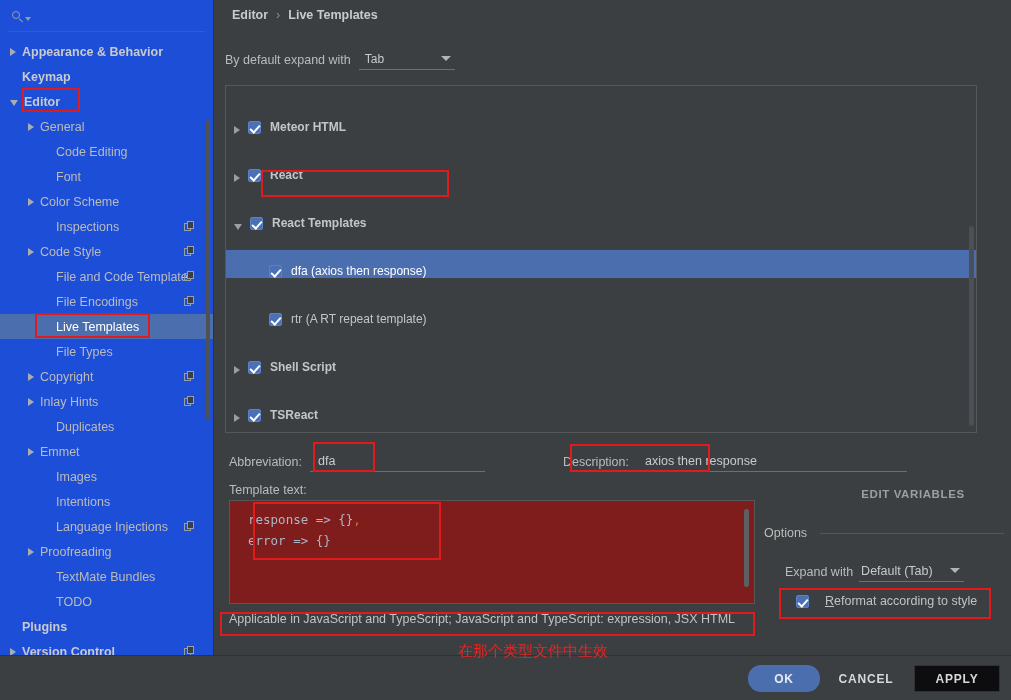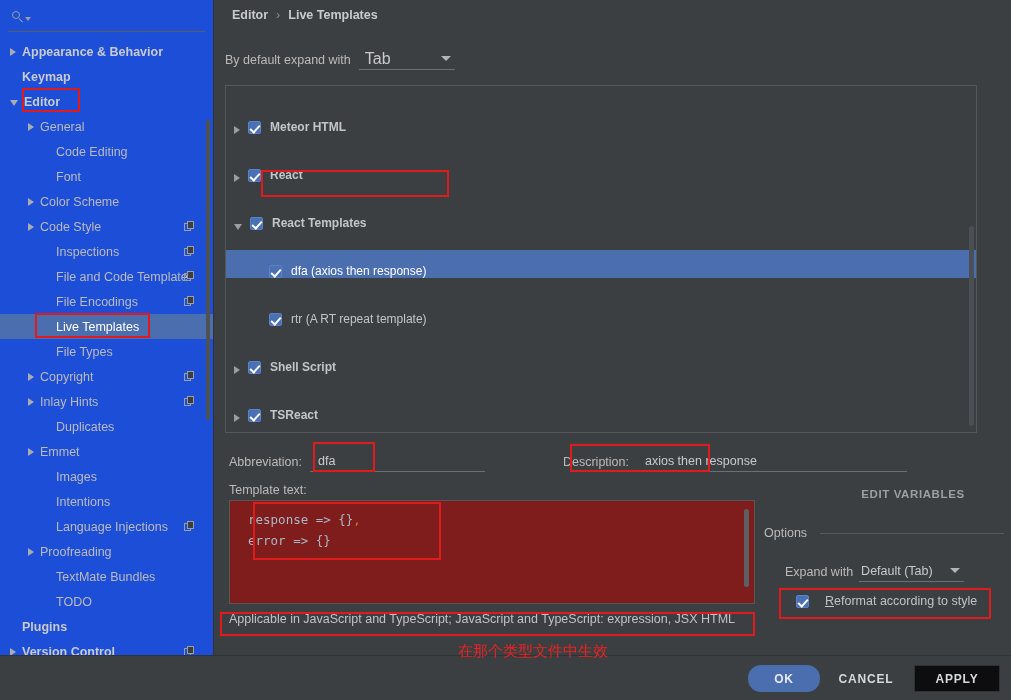--- a/index.html
+++ b/index.html
@@ -97,21 +97,21 @@
   .breadcrumb .sep { color: #8d9094; font-weight: normal; }
 
   .expandrow {
     position: absolute; left: 10px; top: 48px; display: flex; align-items: flex-end; gap: 8px;
   }
   .expandrow .lab { font-size: 12.5px; color: #bbbbbb; padding-bottom: 3px; }
   .combo {
     position: relative; width: 96px; height: 22px; display: flex;
     align-items: center; justify-content: space-between;
     border-bottom: 1px solid #6b6f71; padding: 0 4px 0 6px;
-    font-size: 16px; color: #c8cace;
+    font-size: 12px; color: #c8cace;
   }
   .combo .chev {
     width: 0; height: 0; border-left: 5px solid transparent;
     border-right: 5px solid transparent; border-top: 5px solid #b0b3b7;
   }
 
   
   .listbox {
     position: absolute; left: 10px; top: 85px; width: 752px; height: 348px;
     background: #3c3f41; border: 1px solid #555759; overflow: hidden;
@@ -275,31 +275,31 @@
           <span class="lbl">Code Editing</span>
         </div>
         <div class="tnode ind2">
           <span class="arrow hidden"></span>
           <span class="lbl">Font</span>
         </div>
         <div class="tnode ind1">
           <span class="arrow"></span>
           <span class="lbl">Color Scheme</span>
         </div>
+        <div class="tnode ind2">
+          <span class="arrow hidden"></span>
+          <span class="lbl">Inspections</span>
+          <span class="copy-ic">
+            <b class="a"></b>
+            <b class="c"></b>
+          </span>
+        </div>
         <div class="tnode ind1">
           <span class="arrow"></span>
           <span class="lbl">Code Style</span>
-          <span class="copy-ic">
-            <b class="a"></b>
-            <b class="c"></b>
-          </span>
-        </div>
-        <div class="tnode ind2">
-          <span class="arrow hidden"></span>
-          <span class="lbl">Inspections</span>
           <span class="copy-ic">
             <b class="a"></b>
             <b class="c"></b>
           </span>
         </div>
         <div class="tnode ind2">
           <span class="arrow hidden"></span>
           <span class="lbl">File and Code Template</span>
           <span class="copy-ic">
             <b class="a"></b>

